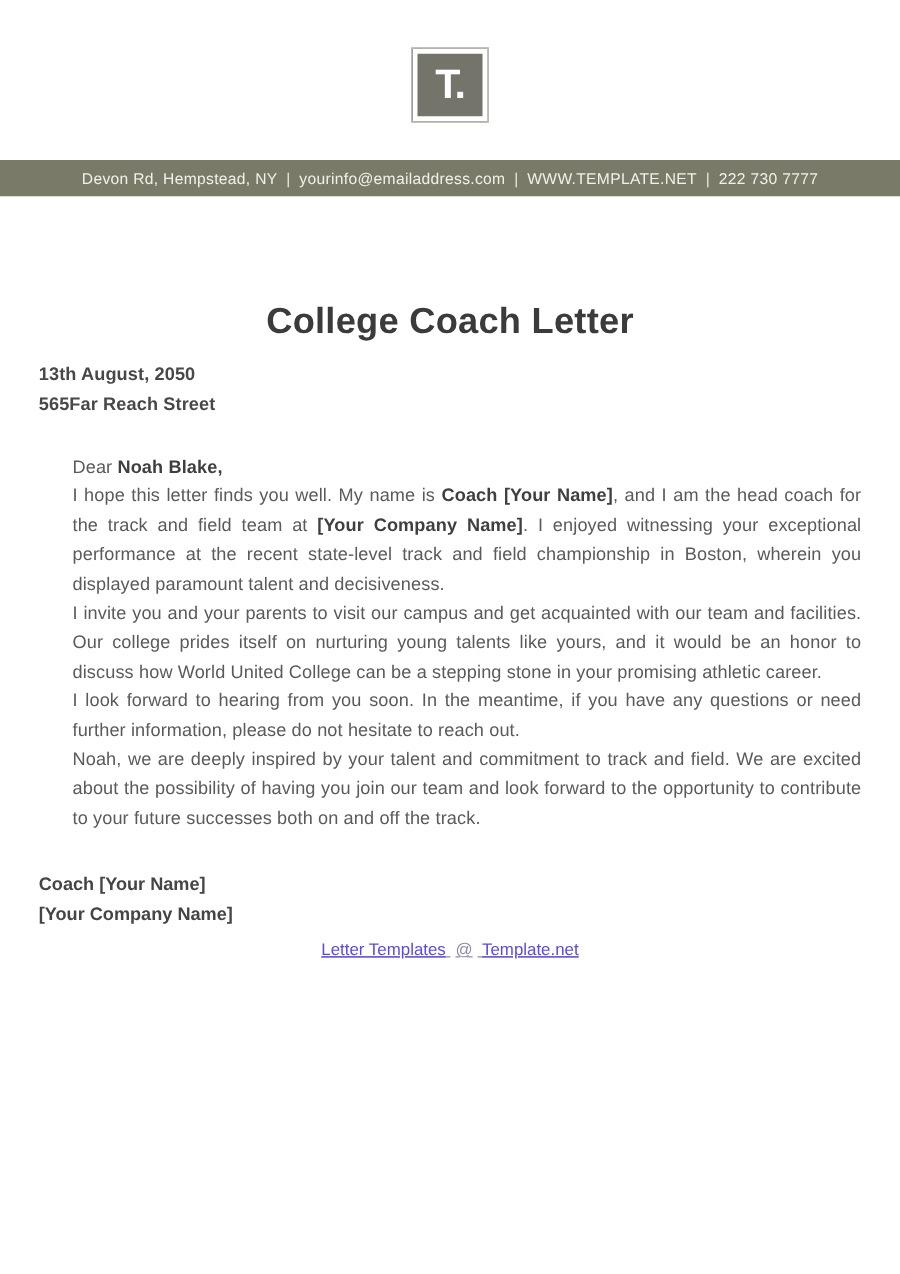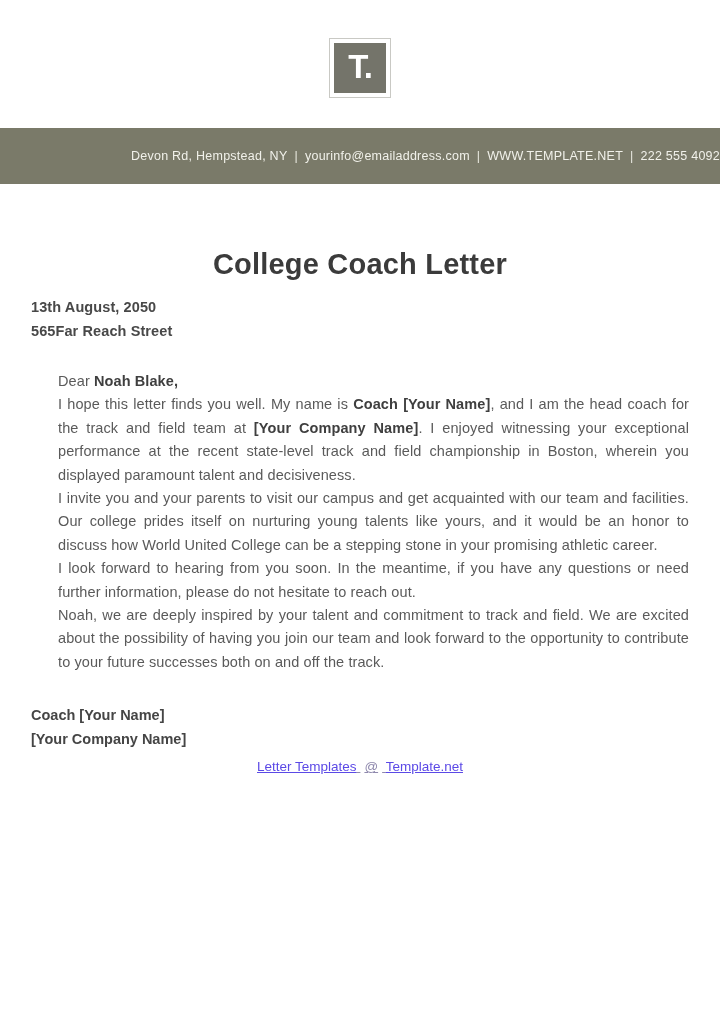--- a/index.html
+++ b/index.html
@@ -33,34 +33,34 @@
     color: #ffffff;
     font-weight: 700;
     font-size: 33px;
     letter-spacing: -1px;
     line-height: 1;
     padding-bottom: 3px;
   }
   
   .topbar {
     margin-top: 30px;
-    height: 56px;
+    height: 29px;
     background: #7a7a69;
     color: #f1f1ea;
     display: flex;
     align-items: center;
-    justify-content: flex-end;
+    justify-content: center;
     font-size: 12.5px;
     letter-spacing: 0.25px;
     white-space: nowrap;
   }
   .topbar .sep { margin: 0 7px; color: #e8e8df; }
   
   .title {
-    margin: 64px 0 0 0;
+    margin: 84px 0 0 0;
     text-align: center;
     font-size: 29px;
     line-height: 32px;
     font-weight: 700;
     color: #3b3b3b;
     letter-spacing: 0.2px;
   }
   .content {
     padding: 0 31px;
   }
@@ -121,21 +121,21 @@
     </div>
   </div>
 
   <div class="topbar">
     <span>Devon Rd, Hempstead, NY</span>
     <span class="sep">|</span>
     <span>yourinfo@emailaddress.com</span>
     <span class="sep">|</span>
     <span>WWW.TEMPLATE.NET</span>
     <span class="sep">|</span>
-    <span>222 555 4092</span>
+    <span>222 730 7777</span>
   </div>
 
   <h1 class="title">College Coach Letter</h1>
 
   <div class="content">
 
     <div class="address-block">
       <p>13th August, 2050</p>
       <p>565Far Reach Street</p>
     </div>

